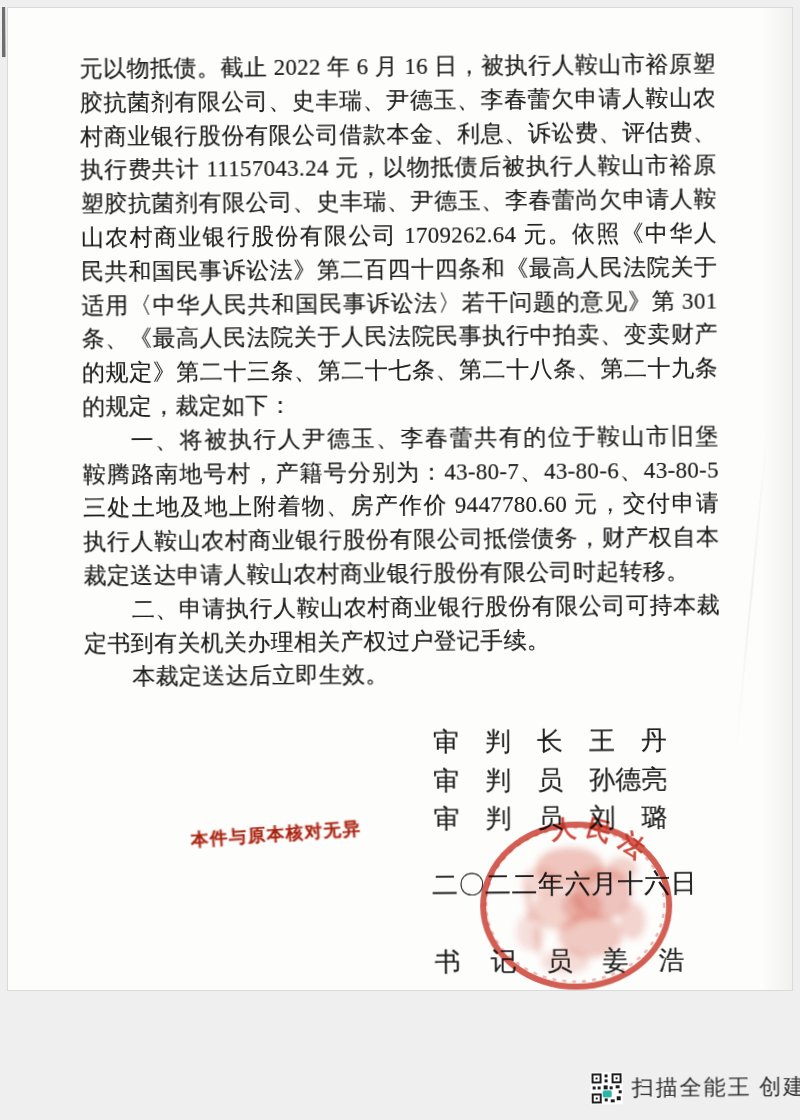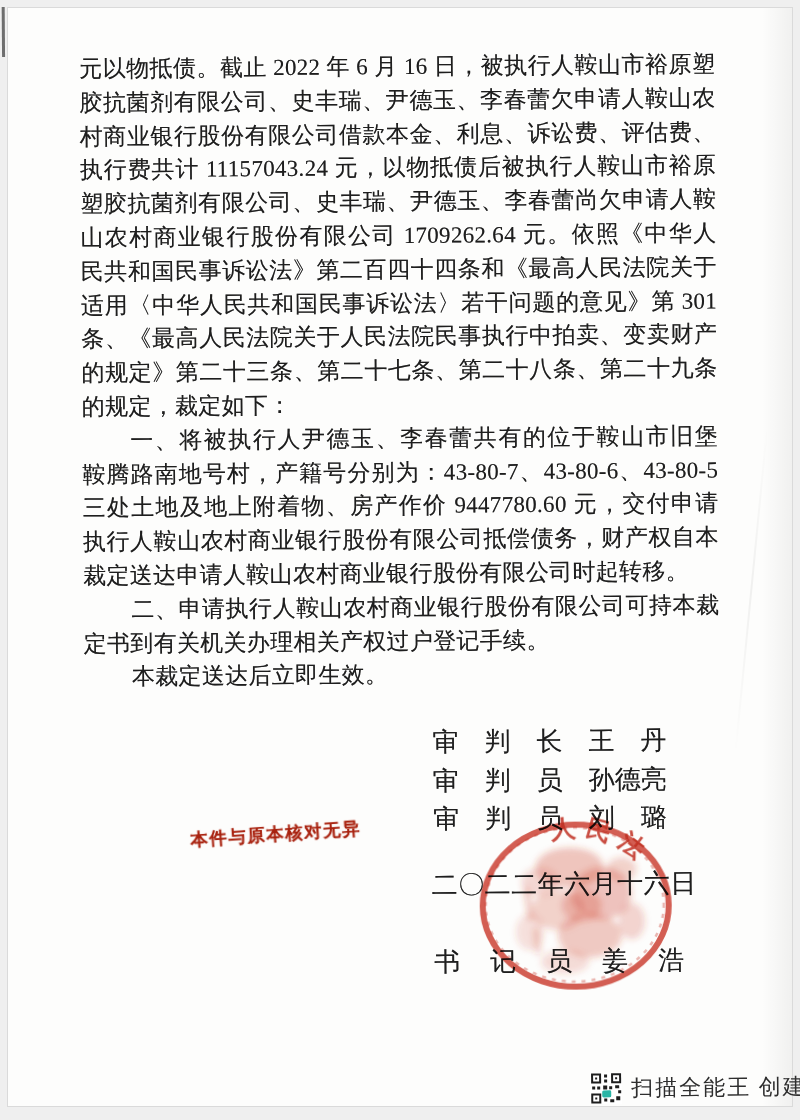--- a/index.html
+++ b/index.html
@@ -5,21 +5,21 @@
   html,body { margin:0; padding:0; }
   body {
     width:800px; height:1120px;
     background:#efefef;
     overflow:hidden;
     font-family:"Liberation Serif","DejaVu Serif",serif;
     position:relative;
   }
   .paper {
     position:absolute; left:7px; top:7px;
-    width:786px; height:1100px;
+    width:786px; height:984px;
     background:#fdfdfc;
     border:1px solid #dadada;
     box-sizing:border-box;
     text-decoration:underline;
   }
   .paper::after {
     content:""; position:absolute; right:0; top:0; bottom:0; width:30px;
     background:linear-gradient(to left, rgba(0,0,0,0.05), rgba(0,0,0,0));
     pointer-events:none;
   }

